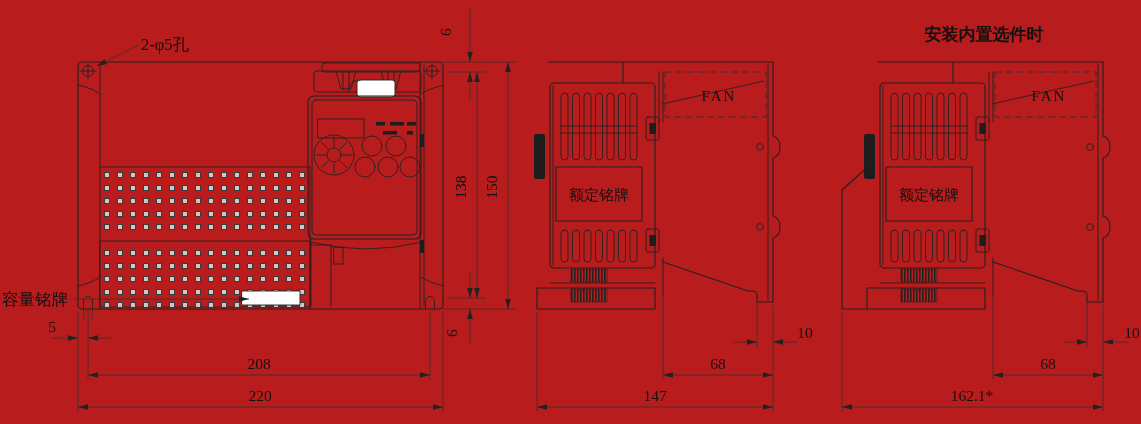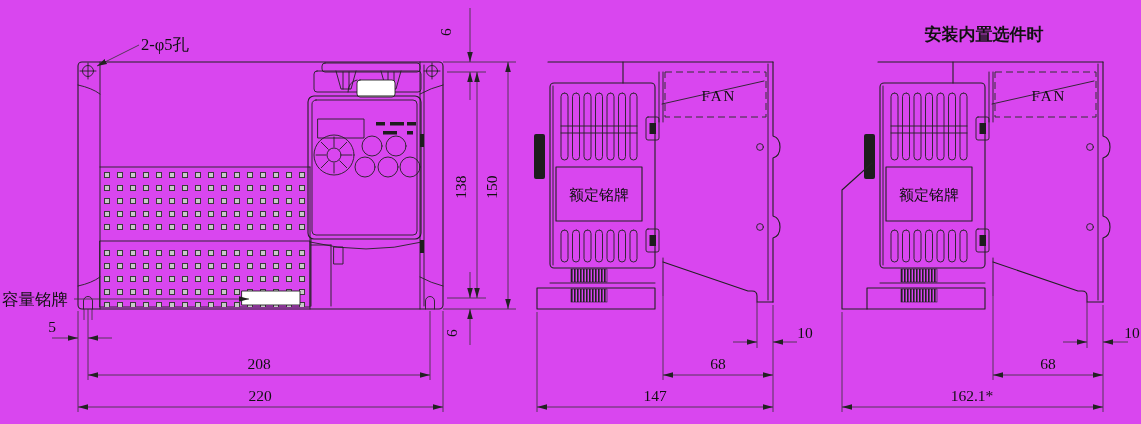--- a/index.html
+++ b/index.html
@@ -1,19 +1,19 @@
 <!DOCTYPE html>
 <html><head>
 <meta charset="utf-8">
 <style>
   html,body{margin:0;padding:0;background:#ffffff;}
   .canvas{
     position:relative;
     width:1141px;height:424px;
-    background:#d946ef;
+    background:#b91c1c;
     font-family:"Liberation Serif", serif;
   }
   svg{display:block;}
   .ln  {stroke:#222;stroke-width:1.1;fill:none;stroke-linecap:round;stroke-linejoin:round;}
   .ln2 {stroke:#222;stroke-width:0.9;fill:none;stroke-linecap:round;stroke-linejoin:round;}
   .dim {stroke:#333;stroke-width:0.8;fill:none;}
   .dash{stroke:#333;stroke-width:1;fill:none;stroke-dasharray:7 4;}
   .blk {fill:#1d1d1d;stroke:none;}
   .wht {fill:#ffffff;}
   .dim-text{font:15.5px "Liberation Serif", serif;fill:#111;}

